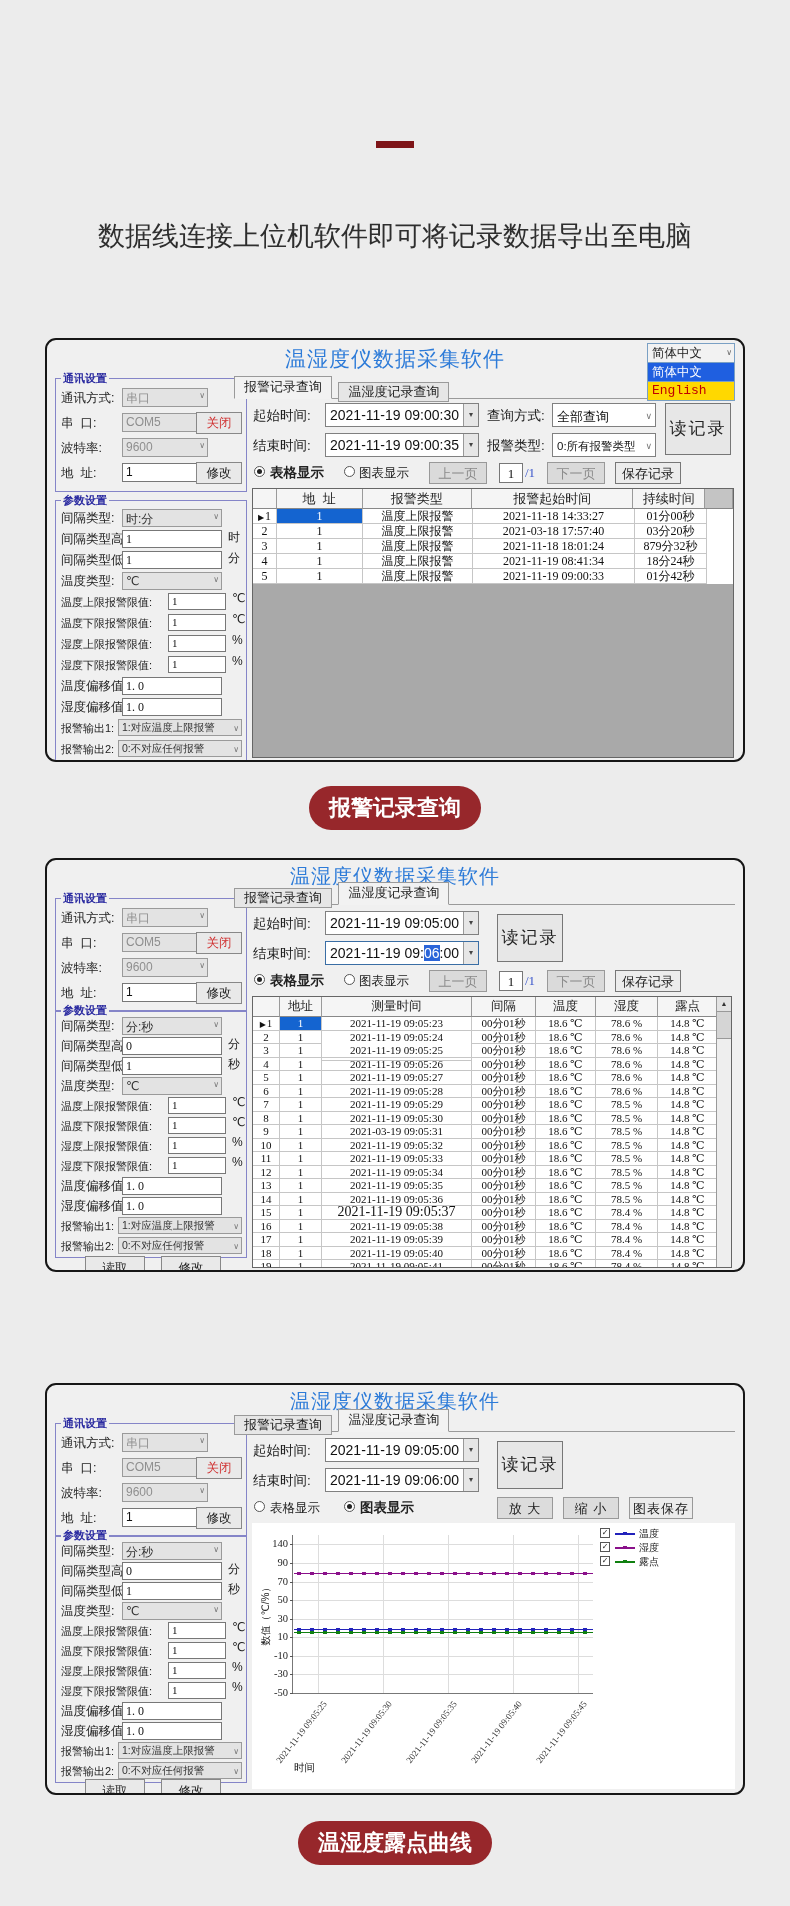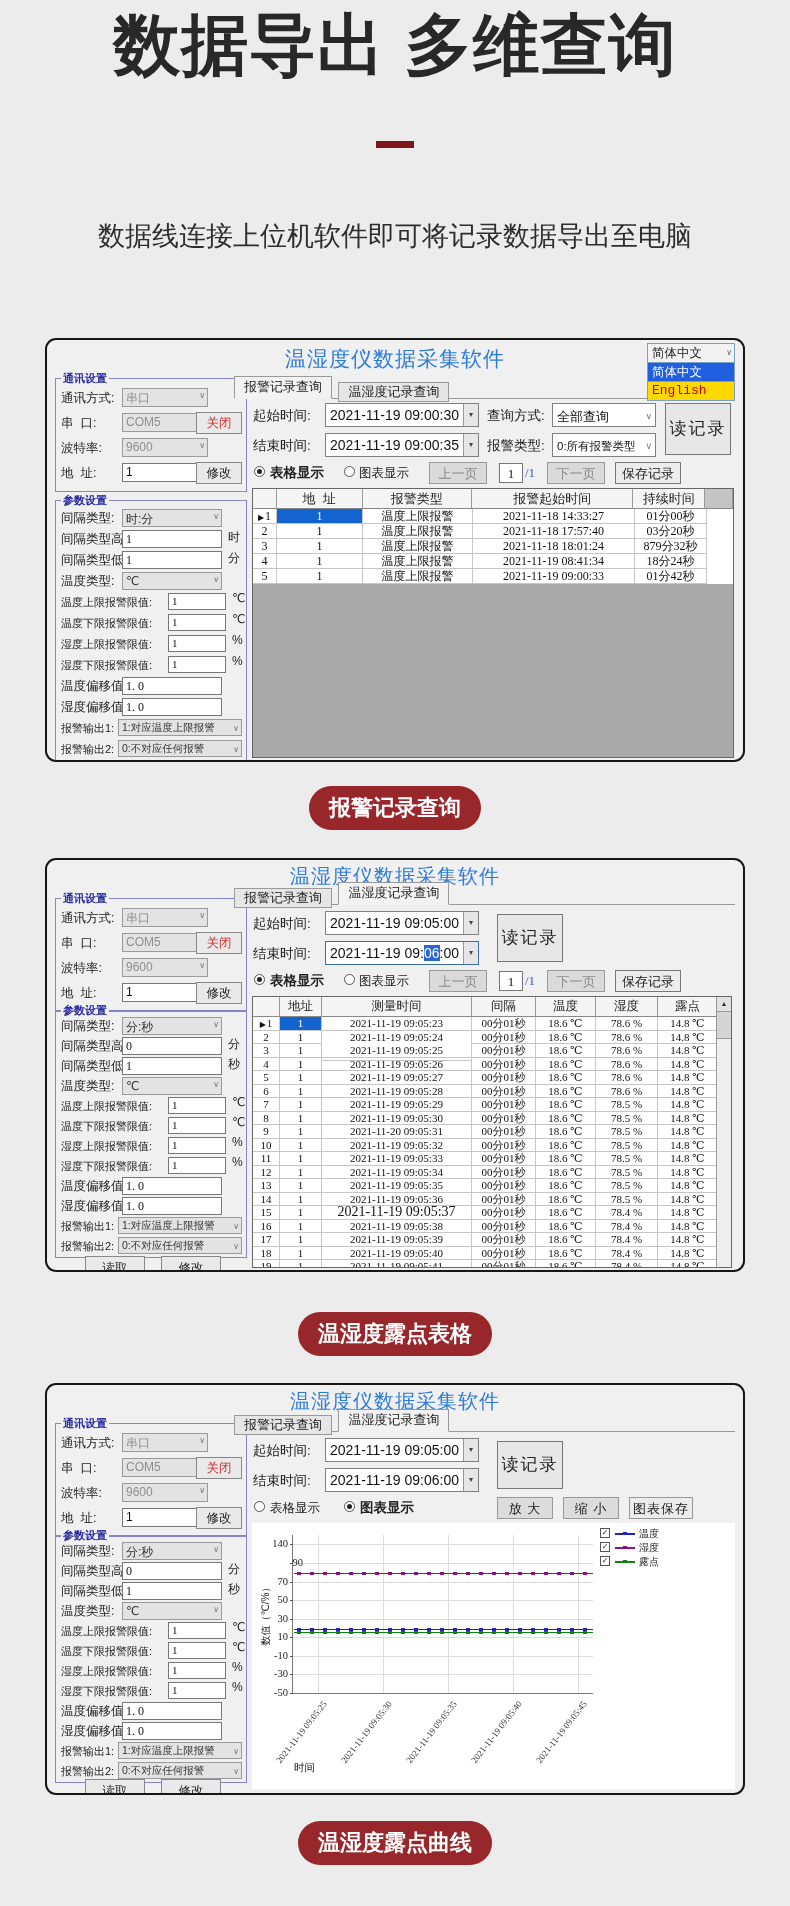--- a/index.html
+++ b/index.html
@@ -78,21 +78,20 @@
   .legend{position:absolute;}
   .lgrow{position:relative;height:13px;margin-bottom:1px;}
   .lgcb{position:absolute;left:0;top:1px;width:10px;height:10px;border:1px solid #555;background:#fff;box-sizing:border-box;font-size:8px;line-height:8px;text-align:center;color:#222;}
   .lgline{position:absolute;left:15px;top:4px;width:20px;height:5px;}
   .lgname{position:absolute;left:39px;top:0;font-size:10px;color:#222;}
 </style>
 </head>
 <body>
 
 <div id="page">
-  <div id="main-title">数据导出 多维查询</div>
   <div id="divider"></div>
   <div class="sub" style="top:218px">数据线连接上位机软件即可将记录数据导出至电脑</div>
 
   <div class="win" id="win1" style="top:338px;height:424px">
     <div class="apptitle">温湿度仪数据采集软件</div>
     <div class="lang">
       <div class="lang-head"><span>简体中文</span><span class="dm">∨</span></div>
       <div class="lang-opt o1">简体中文</div>
       <div class="lang-opt o2">English</div>
     </div>
@@ -198,21 +197,21 @@
           <div class="td" style="width: 24px; height: 15px; line-height: 14px; font-size: 12px;"><span class="mk">▶</span>1</div>
           <div class="td sel" style="width: 86px; height: 15px; line-height: 14px; font-size: 12px;">1</div>
           <div class="td" style="width: 110px; height: 15px; line-height: 14px; font-size: 12px;">温度上限报警</div>
           <div class="td" style="width: 162px; height: 15px; line-height: 14px; font-size: 12px;">2021-11-18 14:33:27</div>
           <div class="td" style="width: 72px; height: 15px; line-height: 14px; font-size: 12px;">01分00秒</div>
         </div>
         <div class="trow" style="height: 15px;">
           <div class="td" style="width: 24px; height: 15px; line-height: 14px; font-size: 12px;">2</div>
           <div class="td" style="width: 86px; height: 15px; line-height: 14px; font-size: 12px;">1</div>
           <div class="td" style="width: 110px; height: 15px; line-height: 14px; font-size: 12px;">温度上限报警</div>
-          <div class="td" style="width: 162px; height: 15px; line-height: 14px; font-size: 12px;">2021-11-18 17:57:40</div>
+          <div class="td" style="width: 162px; height: 15px; line-height: 14px; font-size: 12px;">2021-03-18 17:57:40</div>
           <div class="td" style="width: 72px; height: 15px; line-height: 14px; font-size: 12px;">03分20秒</div>
         </div>
         <div class="trow" style="height: 15px;">
           <div class="td" style="width: 24px; height: 15px; line-height: 14px; font-size: 12px;">3</div>
           <div class="td" style="width: 86px; height: 15px; line-height: 14px; font-size: 12px;">1</div>
           <div class="td" style="width: 110px; height: 15px; line-height: 14px; font-size: 12px;">温度上限报警</div>
           <div class="td" style="width: 162px; height: 15px; line-height: 14px; font-size: 12px;">2021-11-18 18:01:24</div>
           <div class="td" style="width: 72px; height: 15px; line-height: 14px; font-size: 12px;">879分32秒</div>
         </div>
         <div class="trow" style="height: 15px;">
@@ -394,21 +393,21 @@
           <div class="td" style="width: 42px; height: 13.5px; line-height: 12.5px; font-size: 11px;">1</div>
           <div class="td" style="width: 150px; height: 13.5px; line-height: 12.5px; font-size: 11px;">2021-11-19 09:05:30</div>
           <div class="td" style="width: 64px; height: 13.5px; line-height: 12.5px; font-size: 11px;">00分01秒</div>
           <div class="td" style="width: 60px; height: 13.5px; line-height: 12.5px; font-size: 11px;">18.6 ℃</div>
           <div class="td" style="width: 62px; height: 13.5px; line-height: 12.5px; font-size: 11px;">78.5 %</div>
           <div class="td" style="width: 60px; height: 13.5px; line-height: 12.5px; font-size: 11px;">14.8 ℃</div>
         </div>
         <div class="trow" style="height: 13.5px;">
           <div class="td" style="width: 27px; height: 13.5px; line-height: 12.5px; font-size: 11px;">9</div>
           <div class="td" style="width: 42px; height: 13.5px; line-height: 12.5px; font-size: 11px;">1</div>
-          <div class="td" style="width: 150px; height: 13.5px; line-height: 12.5px; font-size: 11px;">2021-11-20 09:05:31</div>
+          <div class="td" style="width: 150px; height: 13.5px; line-height: 12.5px; font-size: 11px;">2021-03-19 09:05:31</div>
           <div class="td" style="width: 64px; height: 13.5px; line-height: 12.5px; font-size: 11px;">00分01秒</div>
           <div class="td" style="width: 60px; height: 13.5px; line-height: 12.5px; font-size: 11px;">18.6 ℃</div>
           <div class="td" style="width: 62px; height: 13.5px; line-height: 12.5px; font-size: 11px;">78.5 %</div>
           <div class="td" style="width: 60px; height: 13.5px; line-height: 12.5px; font-size: 11px;">14.8 ℃</div>
         </div>
         <div class="trow" style="height: 13.5px;">
           <div class="td" style="width: 27px; height: 13.5px; line-height: 12.5px; font-size: 11px;">10</div>
           <div class="td" style="width: 42px; height: 13.5px; line-height: 12.5px; font-size: 11px;">1</div>
           <div class="td" style="width: 150px; height: 13.5px; line-height: 12.5px; font-size: 11px;">2021-11-19 09:05:32</div>
           <div class="td" style="width: 64px; height: 13.5px; line-height: 12.5px; font-size: 11px;">00分01秒</div>
@@ -496,21 +495,20 @@
           <div class="td" style="width: 60px; height: 13.5px; line-height: 12.5px; font-size: 11px;">18.6 ℃</div>
           <div class="td" style="width: 62px; height: 13.5px; line-height: 12.5px; font-size: 11px;">78.4 %</div>
           <div class="td" style="width: 60px; height: 13.5px; line-height: 12.5px; font-size: 11px;">14.8 ℃</div>
         </div>
         <div class="sbar">
           <div class="arr">▲</div>
           <div class="thumb"></div>
         </div>
       </div>
   </div>
-  <div class="pill" style="top:1312px">温湿度露点表格</div>
 
   <div class="win" id="win3" style="top:1383px;height:412px">
     <div class="apptitle" style="top:3px;font-size:20px">温湿度仪数据采集软件</div>
     <div class="sidebar">
         <div class="grp" style="top: 6px; height: 112px;">
           <span class="grp-title">通讯设置</span>
           <span class="slabel" style="left: 5px; top: 11px;">通讯方式:</span>
           <div class="ctl" style="left: 66px; top: 9px; width: 86px; height: 19px;">串口<span class="dm">∨</span></div>
           <span class="slabel" style="left: 5px; top: 36px;">串  口:</span>
           <div class="ctl" style="left: 66px; top: 34px; width: 86px; height: 19px;">COM5<span class="dm">∨</span></div>
@@ -608,21 +606,21 @@
           <div class="vgrid" style="left: 25px;"></div>
           <div class="vgrid" style="left: 90px;"></div>
           <div class="vgrid" style="left: 155px;"></div>
           <div class="vgrid" style="left: 220px;"></div>
           <div class="vgrid" style="left: 285px;"></div>
           <div class="sline" style="top: 91.7px; background-image: radial-gradient(2px at 5px 2.5px, rgb(34, 34, 187) 95%, rgba(0, 0, 0, 0)), linear-gradient(rgb(34, 34, 187), rgb(34, 34, 187)); background-size: 13px 5px, 100% 1px; background-position: 0px 0px, 0px 2px; background-repeat: repeat-x, no-repeat;"></div>
           <div class="sline" style="top: 36px; background-image: radial-gradient(2px at 5px 2.5px, rgb(138, 16, 138) 95%, rgba(0, 0, 0, 0)), linear-gradient(rgb(138, 16, 138), rgb(138, 16, 138)); background-size: 13px 5px, 100% 1px; background-position: 0px 0px, 0px 2px; background-repeat: repeat-x, no-repeat;"></div>
           <div class="sline" style="top: 95.3px; background-image: radial-gradient(2px at 5px 2.5px, rgb(16, 128, 16) 95%, rgba(0, 0, 0, 0)), linear-gradient(rgb(16, 128, 16), rgb(16, 128, 16)); background-size: 13px 5px, 100% 1px; background-position: 0px 0px, 0px 2px; background-repeat: repeat-x, no-repeat;"></div>
         </div>
         <span class="ytick" style="left: 2px; top: 15.3px;">140</span>
-        <span class="ytick" style="left: 17px; top: 33.9px;">90</span>
+        <span class="ytick" style="left: 2px; top: 33.9px;">90</span>
         <span class="ytick" style="left: 2px; top: 52.5px;">70</span>
         <span class="ytick" style="left: 2px; top: 71.1px;">50</span>
         <span class="ytick" style="left: 2px; top: 89.6px;">30</span>
         <span class="ytick" style="left: 2px; top: 108.2px;">10</span>
         <span class="ytick" style="left: 2px; top: 126.8px;">-10</span>
         <span class="ytick" style="left: 2px; top: 145.4px;">-30</span>
         <span class="ytick" style="left: 2px; top: 164px;">-50</span>
         <span class="xlab" style="left: 69px; top: 176px;">2021-11-19 09:05:25</span>
         <span class="xlab" style="left: 134px; top: 176px;">2021-11-19 09:05:30</span>
         <span class="xlab" style="left: 199px; top: 176px;">2021-11-19 09:05:35</span>

